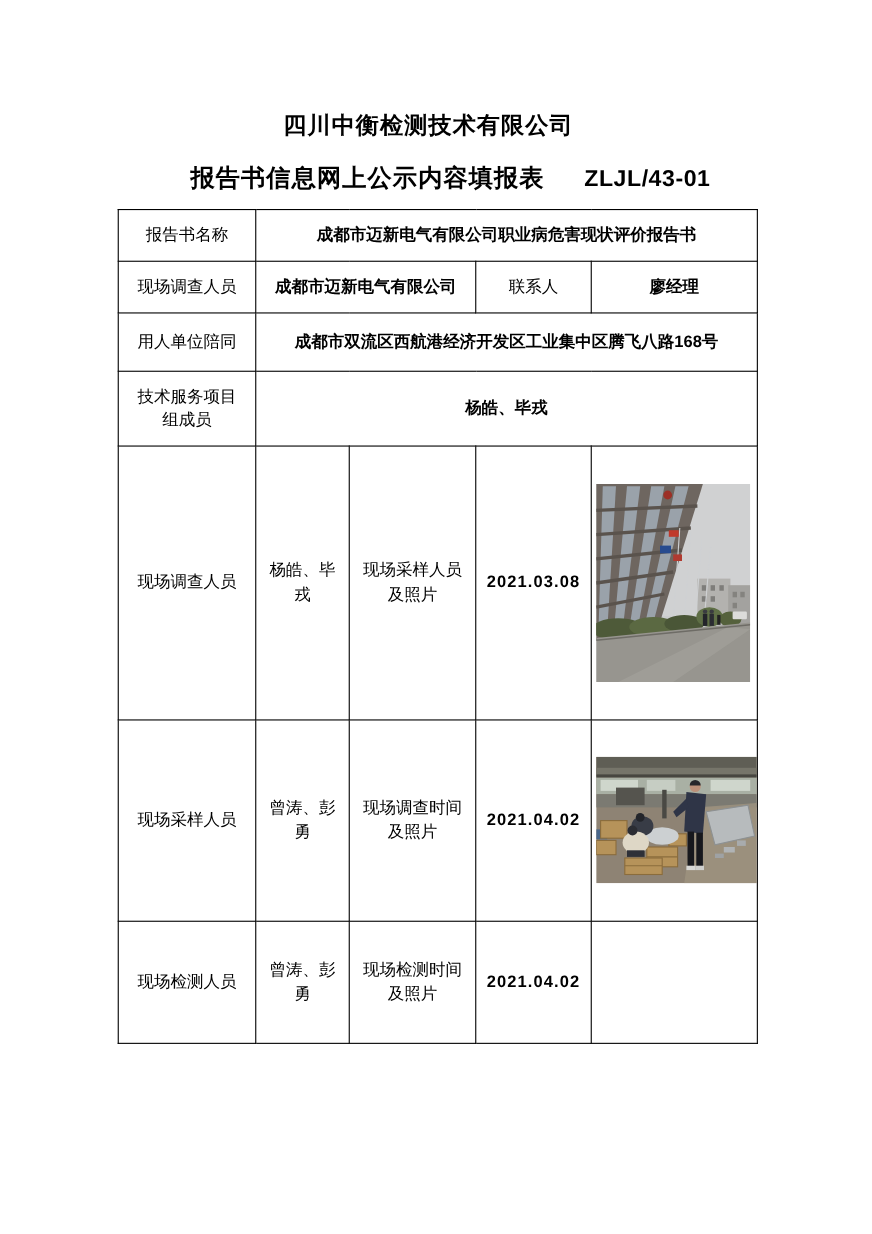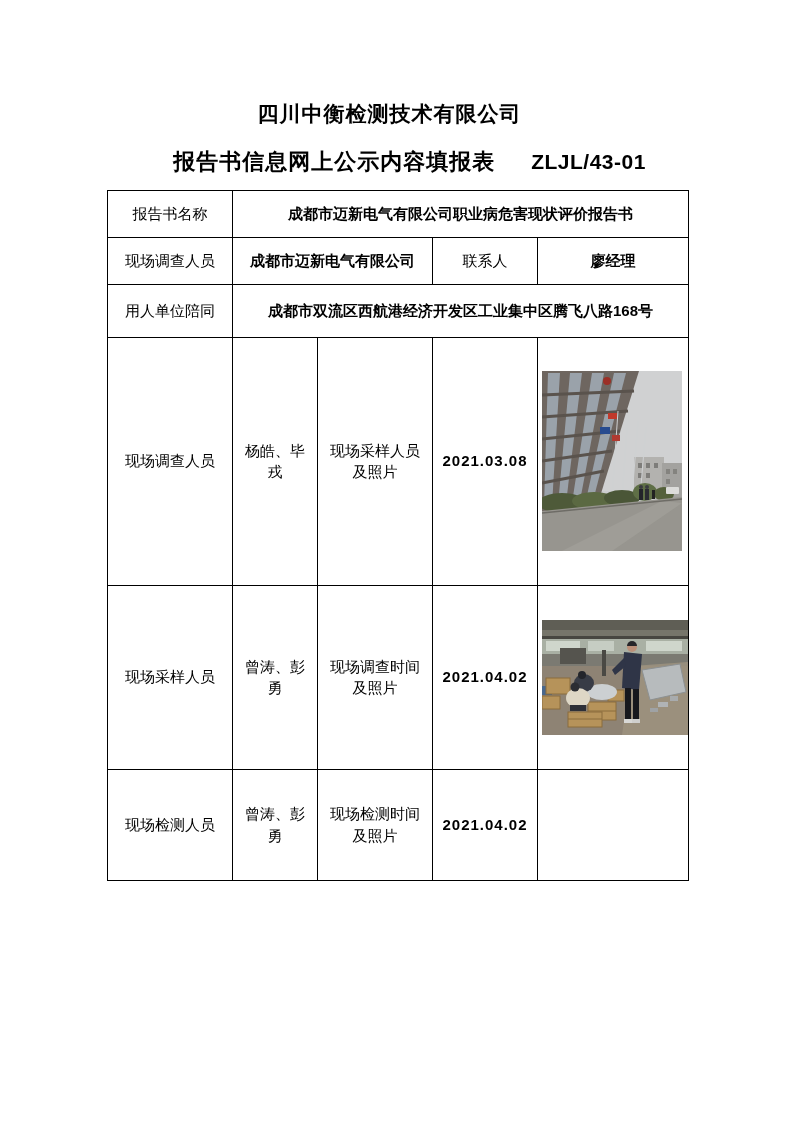--- a/index.html
+++ b/index.html
@@ -108,20 +108,25 @@
       <td class="val" colspan="2">成都市迈新电气有限公司</td>
       <td>联系人</td>
       <td class="val">廖经理</td>
     </tr>
 
     <tr class="r3">
       <td>用人单位陪同</td>
       <td class="val" colspan="4">成都市双流区西航港经济开发区工业集中区腾飞八路168号</td>
     </tr>
 
+    <tr class="r4">
+      <td>技术服务项目
+组成员</td>
+      <td class="val" colspan="4">杨皓、毕戎</td>
+    </tr>
 
     <tr class="r5">
       <td>现场调查人员</td>
       <td class="val-sm">杨皓、毕
 戎</td>
       <td>现场采样人员
 及照片</td>
       <td class="date-cell">2021.03.08</td>
       <td class="photo-cell">
         <svg width="140" height="180" viewBox="0 0 140 180">

